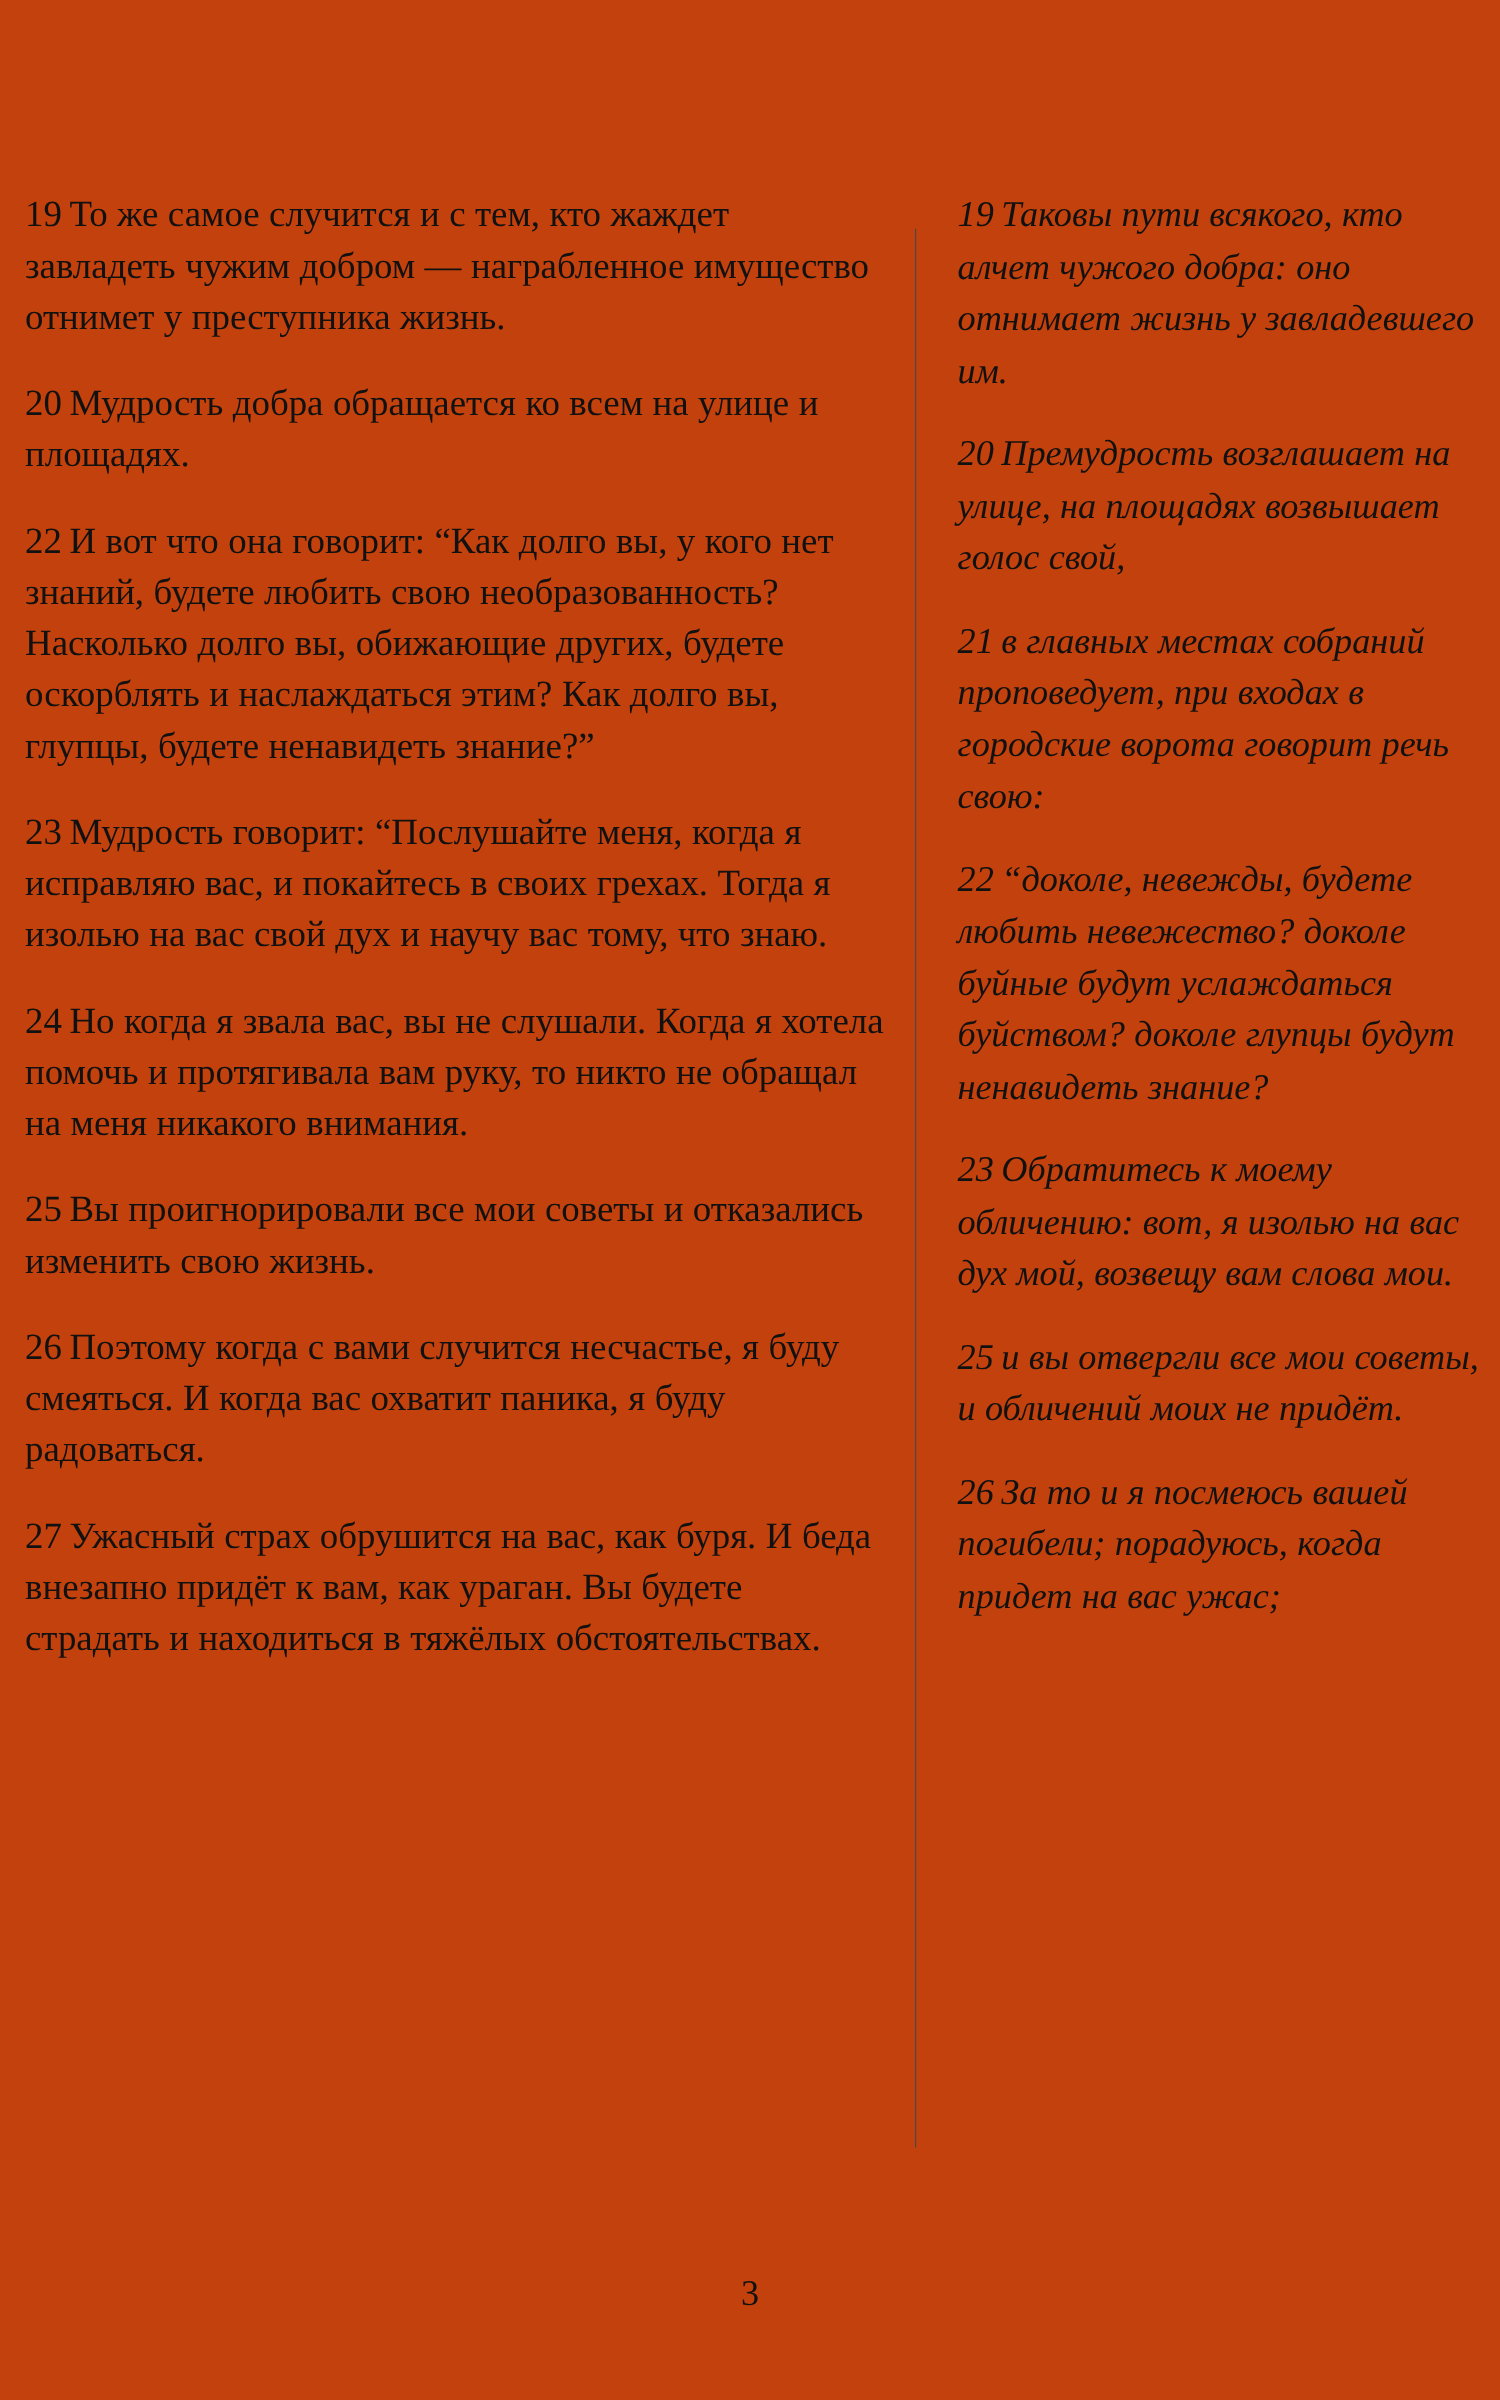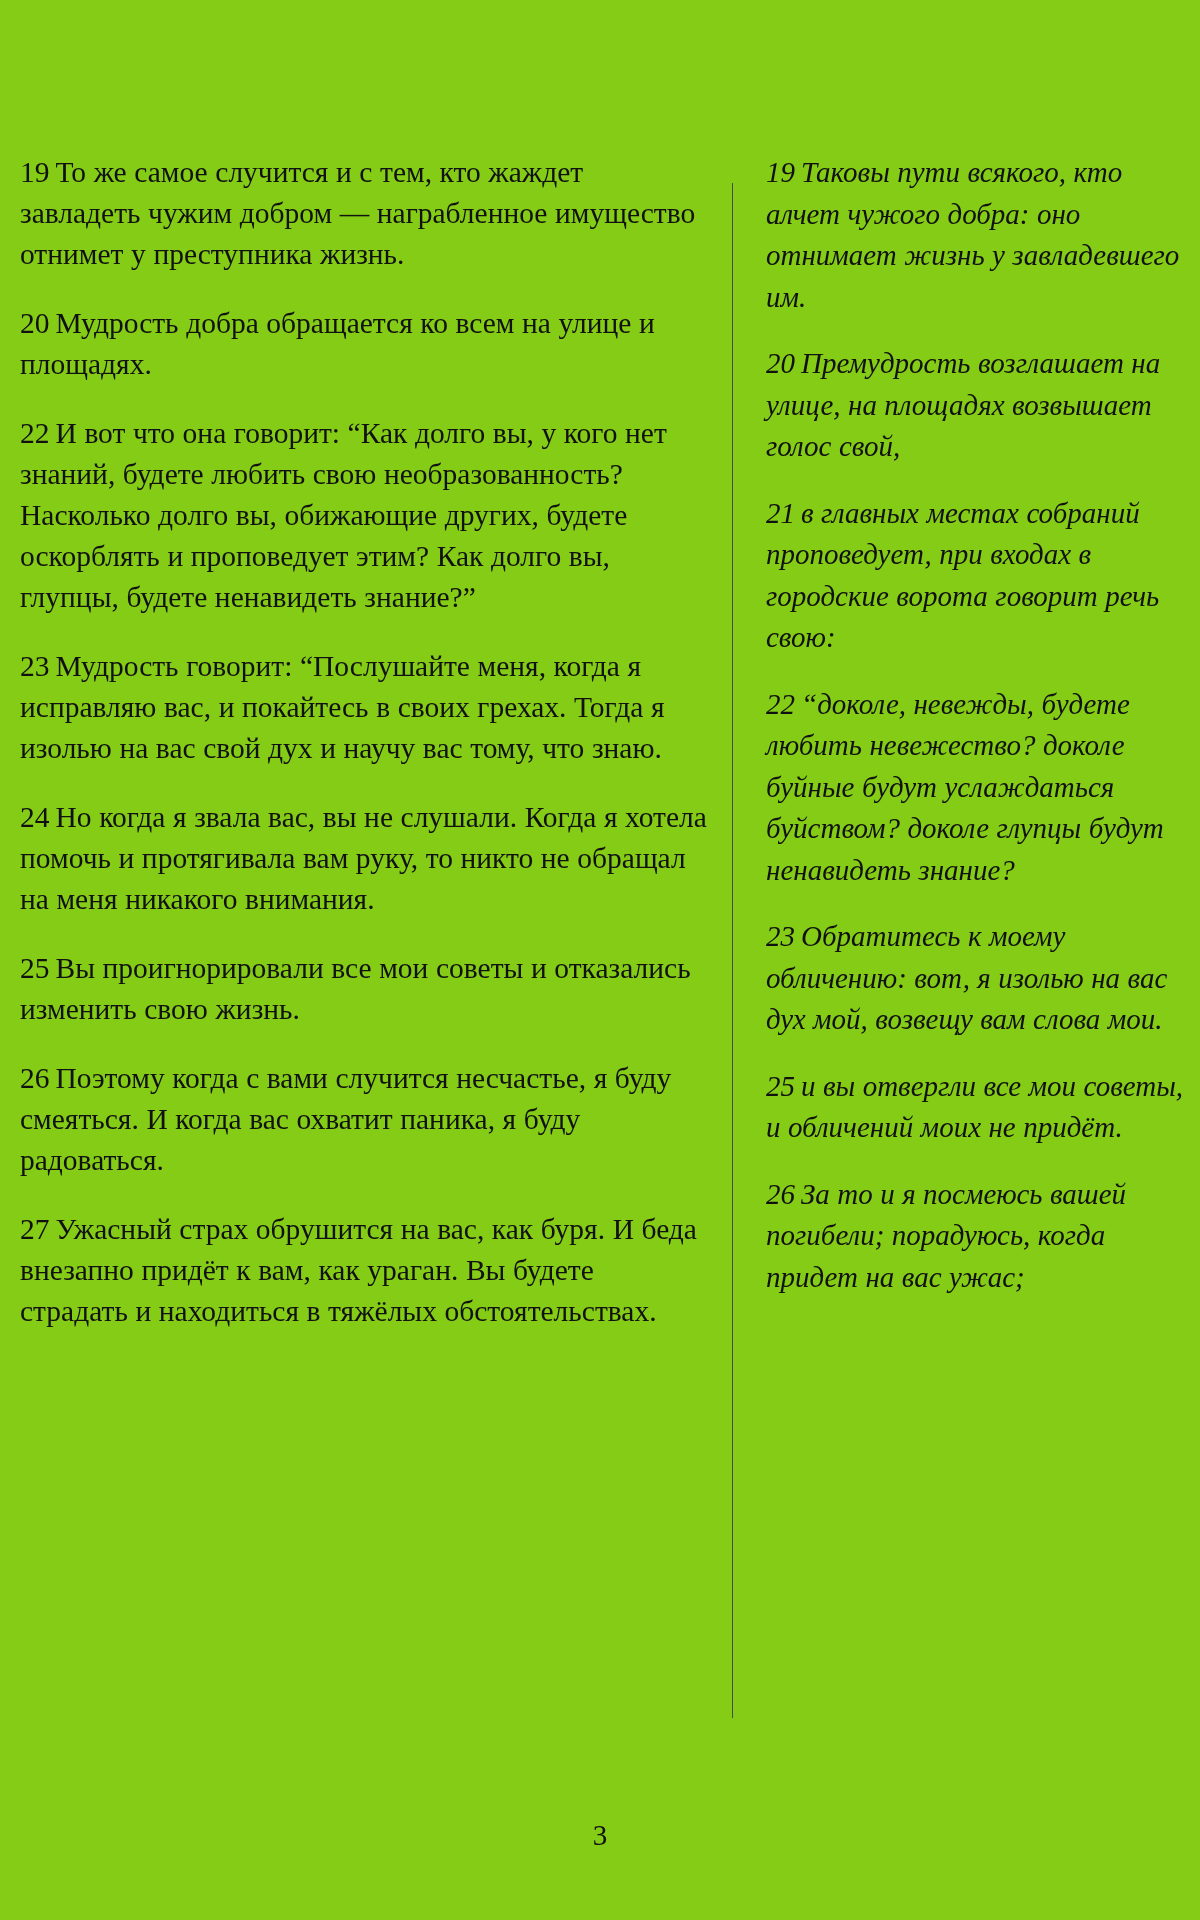--- a/index.html
+++ b/index.html
@@ -14,21 +14,21 @@
     position: relative;
     font-family: "Liberation Serif", "DejaVu Serif", serif;
     color: #111111;
     overflow: hidden;
   }
 
   
   .page {
     position: absolute;
     inset: 0;
-    background: #84cc16;
+    background: #c2410c;
   }
 
   .content-area {
     position: absolute;
     left: 0;
     top: 152px;
     width: 1200px;
     height: 1590px;
     display: flex;
     align-items: flex-start;
@@ -99,21 +99,21 @@
 </head>
 <body>
 
 <div class="page">
 
   <div class="content-area">
 
     <div class="column column-left" id="col-left">
         <p class="verse"><span class="verse-num">19</span><span class="verse-text">То же самое случится и с тем, кто жаждет завладеть чужим добром — награбленное имущество отнимет у преступника жизнь.</span></p>
         <p class="verse"><span class="verse-num">20</span><span class="verse-text">Мудрость добра обращается ко всем на улице и площадях.</span></p>
-        <p class="verse"><span class="verse-num">22</span><span class="verse-text">И вот что она говорит: “Как долго вы, у кого нет знаний, будете любить свою необразованность? Насколько долго вы, обижающие других, будете оскорблять и проповедует этим? Как долго вы, глупцы, будете ненавидеть знание?”</span></p>
+        <p class="verse"><span class="verse-num">22</span><span class="verse-text">И вот что она говорит: “Как долго вы, у кого нет знаний, будете любить свою необразованность? Насколько долго вы, обижающие других, будете оскорблять и наслаждаться этим? Как долго вы, глупцы, будете ненавидеть знание?”</span></p>
         <p class="verse"><span class="verse-num">23</span><span class="verse-text">Мудрость говорит: “Послушайте меня, когда я исправляю вас, и покайтесь в своих грехах. Тогда я изолью на вас свой дух и научу вас тому, что знаю.</span></p>
         <p class="verse"><span class="verse-num">24</span><span class="verse-text">Но когда я звала вас, вы не слушали. Когда я хотела помочь и протягивала вам руку, то никто не обращал на меня никакого внимания.</span></p>
         <p class="verse"><span class="verse-num">25</span><span class="verse-text">Вы проигнорировали все мои советы и отказались изменить свою жизнь.</span></p>
         <p class="verse"><span class="verse-num">26</span><span class="verse-text">Поэтому когда с вами случится несчастье, я буду смеяться. И когда вас охватит паника, я буду радоваться.</span></p>
         <p class="verse"><span class="verse-num">27</span><span class="verse-text">Ужасный страх обрушится на вас, как буря. И беда внезапно придёт к вам, как ураган. Вы будете страдать и находиться в тяжёлых обстоятельствах.</span></p>
       </div>
 
     <div class="column-divider"></div>
 
     <div class="column column-right" id="col-right">

